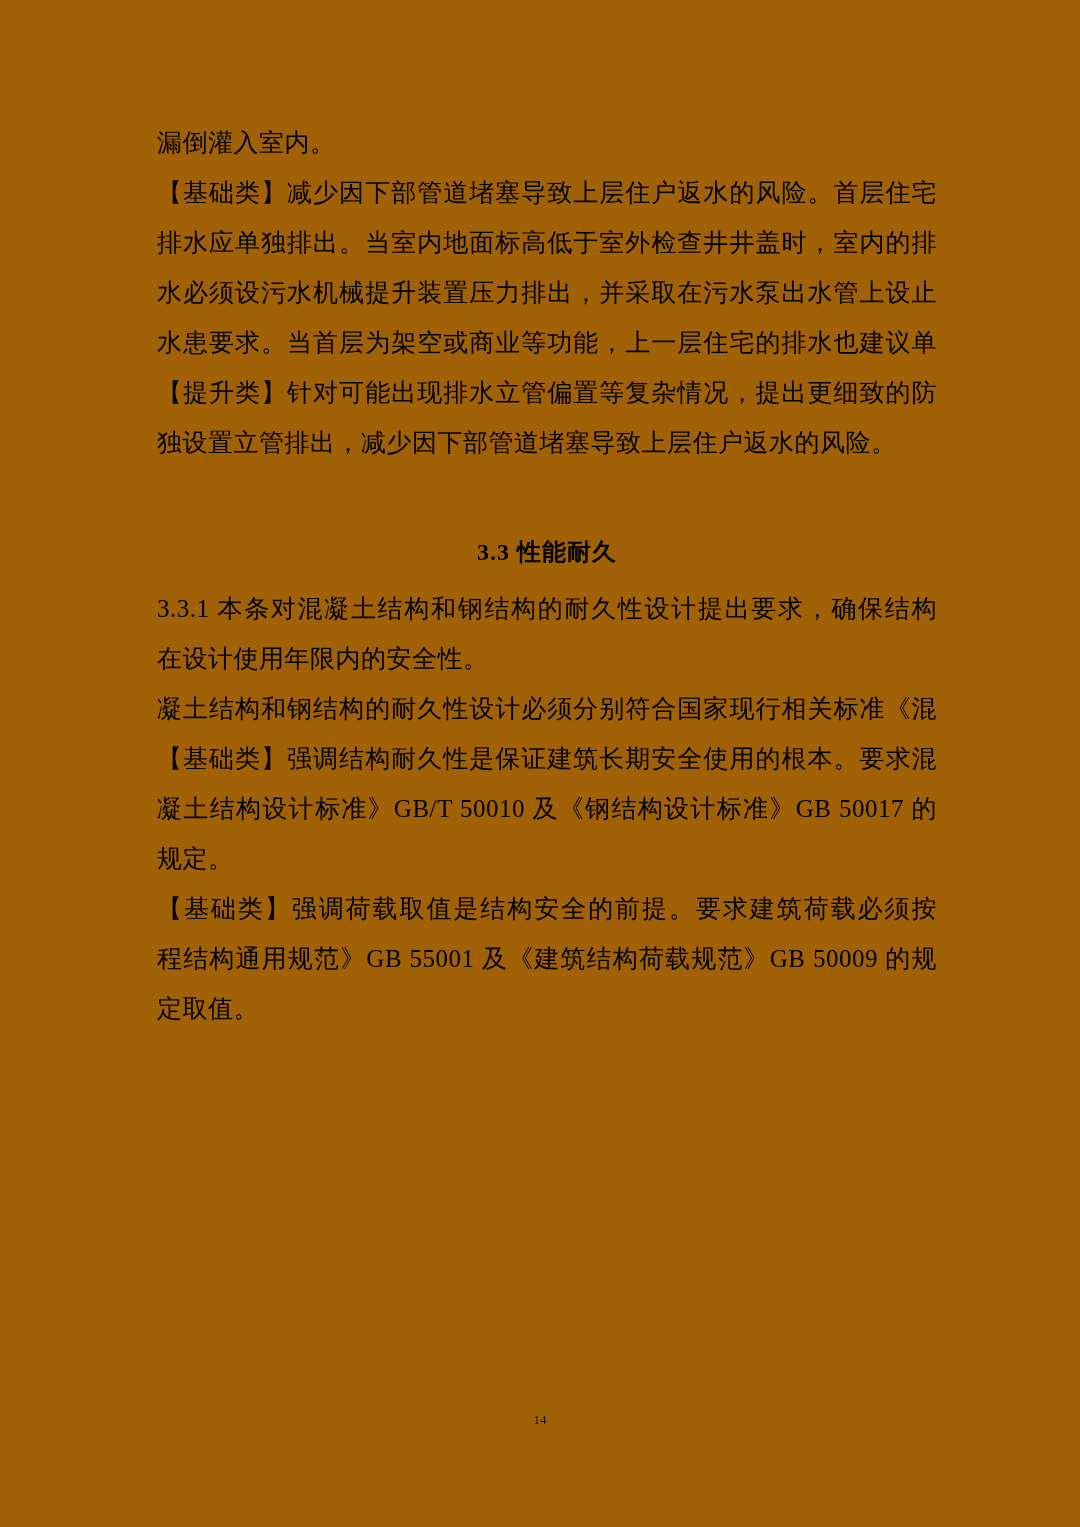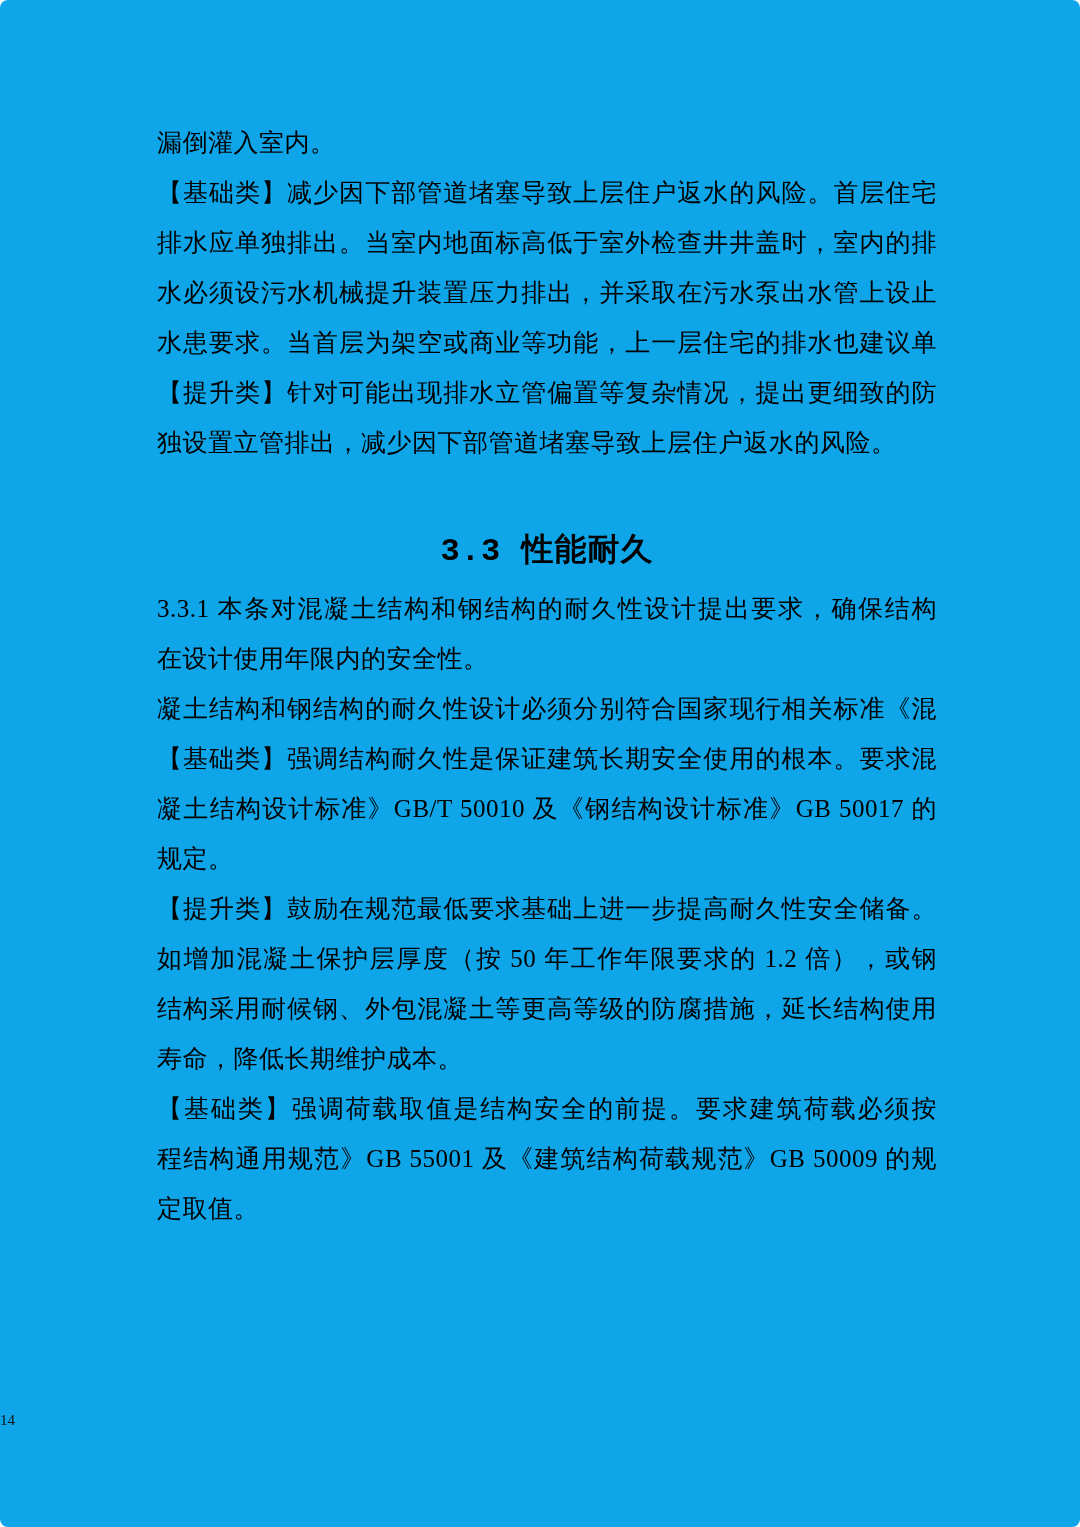--- a/index.html
+++ b/index.html
@@ -11,22 +11,21 @@
     height: 1527px;
     background: #ffffff;
     position: relative;
     overflow: hidden;
     font-family: "Liberation Serif", "DejaVu Serif", serif;
     color: #000000;
   }
   .page {
     position: absolute;
     inset: 0;
-    background: #0ea5e9;
-    border-radius: 8px;
+    background: #a16207;
   }
   .content {
     position: absolute;
     left: 157px;
     top: 118px;
     width: 780px;
   }
   .paragraph {
     margin: 0;
     padding: 0;
@@ -43,32 +42,31 @@
   .line.fill {
     text-align: justify;
     text-align-last: justify;
     text-justify: inter-character;
   }
   .section-heading {
     margin: 60px 0 8px 0;
     height: 48px;
     line-height: 48px;
     text-align: center;
-    font-size: 32px;
+    font-size: 24px;
     font-weight: bold;
     letter-spacing: 1px;
-    font-family: Liberation Mono, monospace;
   }
   .footer {
     position: absolute;
     top: 1408px;
     left: 0;
     width: 100%;
-    text-align: left;
-    font-size: 15px;
+    text-align: center;
+    font-size: 13px;
     line-height: 24px;
     color: #111111;
   }
 </style>
 </head>
 <body>
 
 <div class="page">
   <main class="content">
 
@@ -95,26 +93,20 @@
       <div class="line">在设计使用年限内的安全性。</div>
     </section>
 
     <section class="paragraph">
       <div class="line fill">凝土结构和钢结构的耐久性设计必须分别符合国家现行相关标准《混</div>
       <div class="line fill">【基础类】强调结构耐久性是保证建筑长期安全使用的根本。要求混</div>
       <div class="line fill">凝土结构设计标准》GB/T 50010 及《钢结构设计标准》GB 50017 的</div>
       <div class="line">规定。</div>
     </section>
 
-    <section class="paragraph">
-      <div class="line fill">【提升类】鼓励在规范最低要求基础上进一步提高耐久性安全储备。</div>
-      <div class="line fill">如增加混凝土保护层厚度（按 50 年工作年限要求的 1.2 倍），或钢</div>
-      <div class="line fill">结构采用耐候钢、外包混凝土等更高等级的防腐措施，延长结构使用</div>
-      <div class="line">寿命，降低长期维护成本。</div>
-    </section>
 
 
     <section class="paragraph">
       <div class="line fill">【基础类】强调荷载取值是结构安全的前提。要求建筑荷载必须按《工</div>
       <div class="line fill">程结构通用规范》GB 55001 及《建筑结构荷载规范》GB 50009 的规</div>
       <div class="line">定取值。</div>
     </section>
 
   </main>
 

